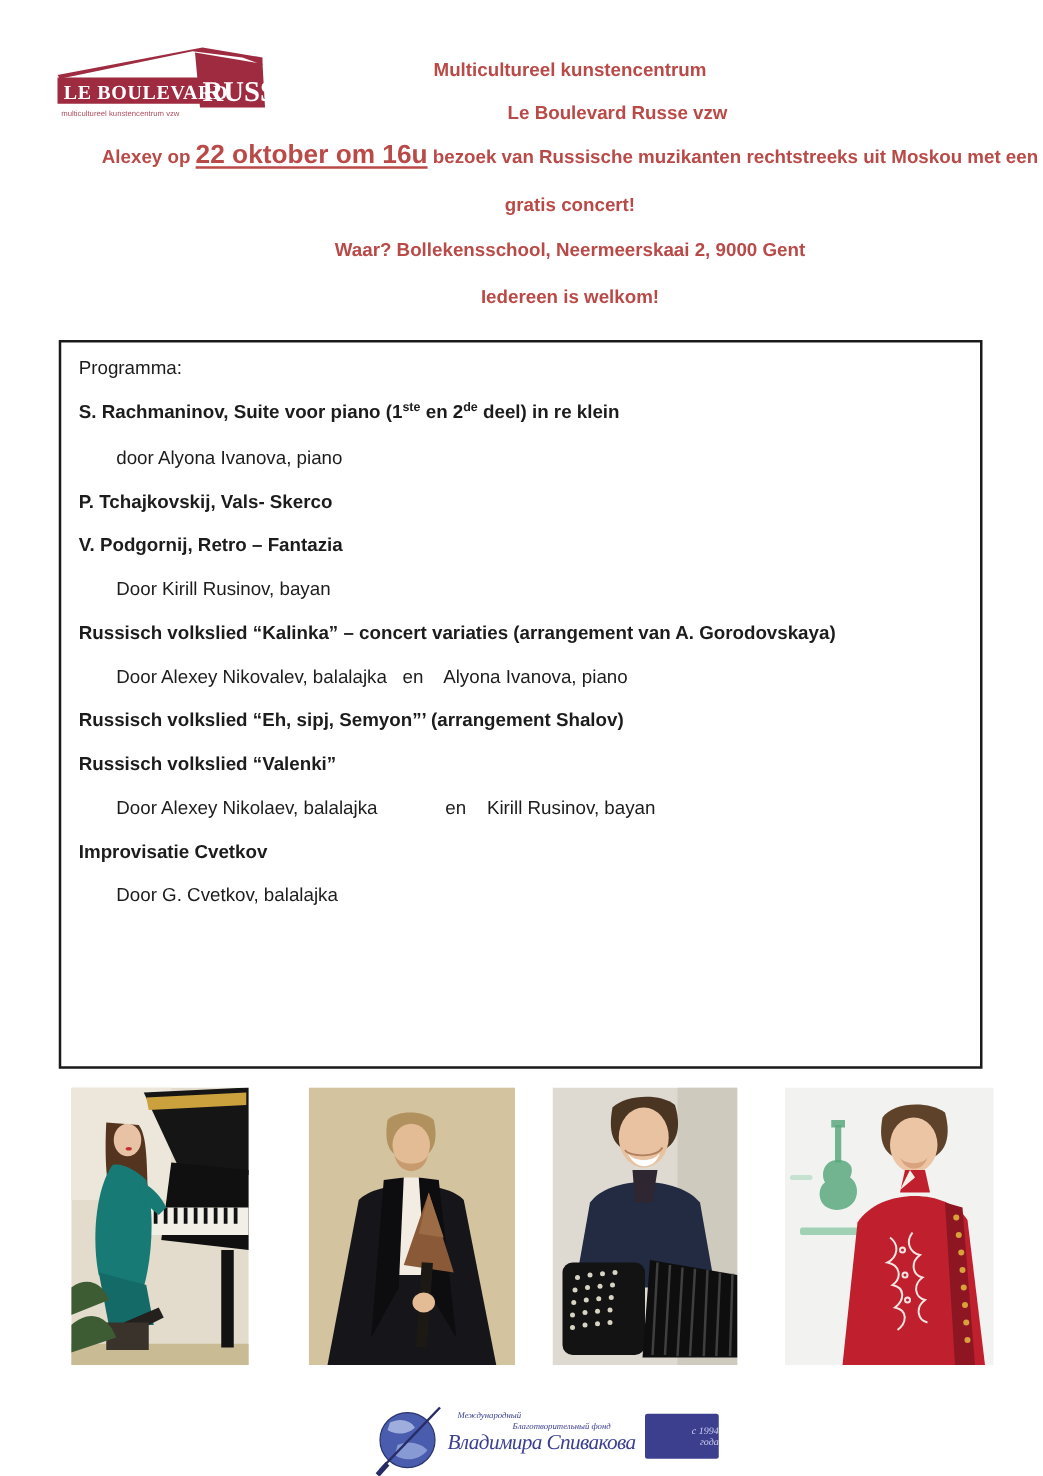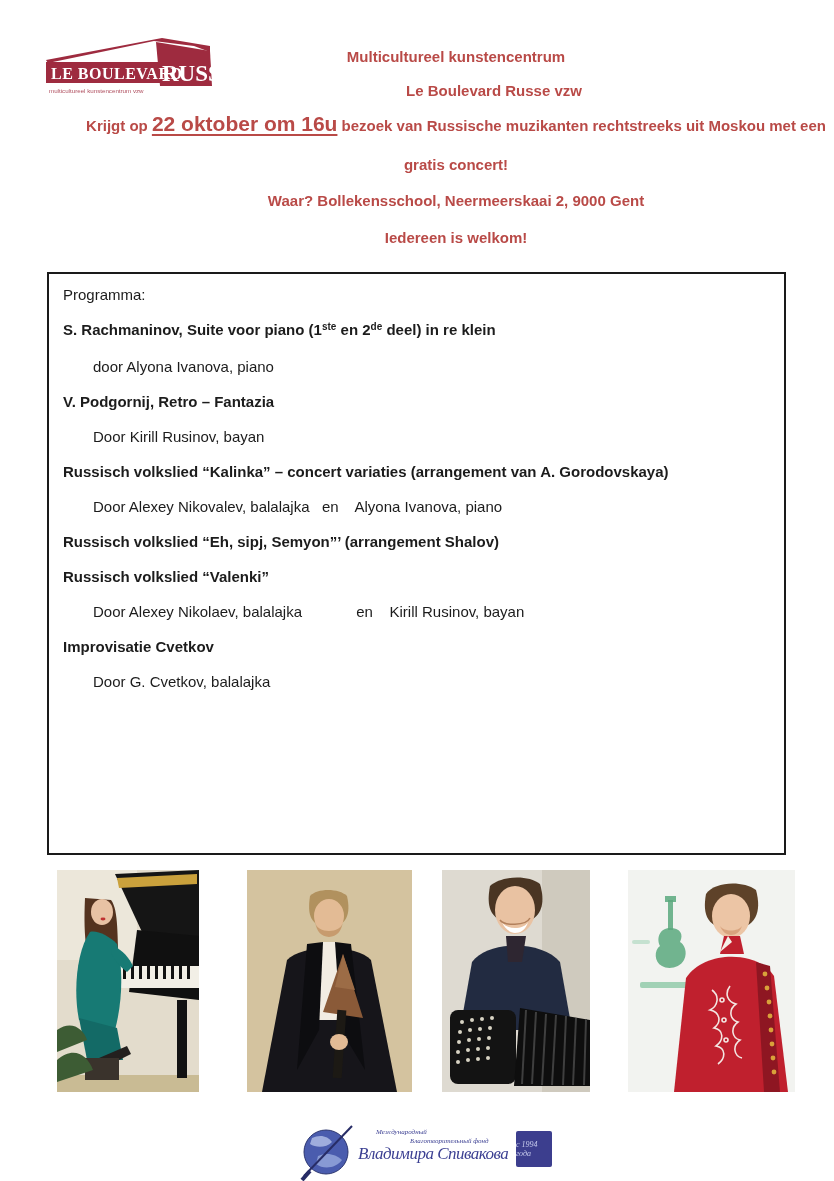--- a/index.html
+++ b/index.html
@@ -47,31 +47,31 @@
 
   
   .globe { position:absolute; left:298px; top:1122px; width:60px; height:60px; }
   .foundation-text {
     position:absolute; left:358px; top:1128px; width:150px; height:46px;
     color:#3b3f92; font-family:"Liberation Serif", serif;
   }
   .ft-small {
     font-style:italic; font-size:7px; line-height:8px; white-space:nowrap;
   }
-  .ft-small.l1 { margin-left:18px; }
+  .ft-small.l1 { margin-left:8px; }
   .ft-small.l2 { margin-left:52px; margin-top:1px; }
   .ft-script {
     font-style:italic; font-size:17px; line-height:18px; margin-top:0px;
     white-space:nowrap; letter-spacing:-0.5px;
   }
   .since-badge {
-    position:absolute; left:516px; top:1131px; width:36px; height:36px;
+    position:absolute; left:516px; top:1131px; width:59px; height:36px;
     background:#3c3e8e; border-radius:2px; color:#c9cdee;
     font-family:"Liberation Serif", serif; font-style:italic; font-size:8px;
-    line-height:9px; display:flex; flex-direction:column; align-items:flex-start;
+    line-height:9px; display:flex; flex-direction:column; align-items:flex-end;
     justify-content:center; text-align:center;
   }
 </style>
 </head>
 <body>
 
 <div class="logo">
   <svg viewBox="0 0 172 64">
 
     <path d="M4,27 L110,5 L150,10 L166,16 L166,10 L118,2 L2,24 Z" fill="#9e2b3f"></path>
@@ -80,31 +80,32 @@
 
     <rect x="2" y="26" width="116" height="21" fill="#9e2b3f"></rect>
     <text x="7" y="43" font-family="Liberation Serif, serif" font-weight="bold" font-size="16" fill="#ffffff" letter-spacing="0.5">LE BOULEVARD</text>
     <text x="118" y="45" font-family="Liberation Serif, serif" font-weight="bold" font-size="23" fill="#ffffff" letter-spacing="0">RUSSE</text>
     <text x="5" y="57" font-family="Liberation Sans, sans-serif" font-size="6.2" fill="#b05060">multicultureel kunstencentrum vzw</text>
   </svg>
 </div>
 
 <div class="hline h1">Multicultureel kunstencentrum</div>
 <div class="hline h2">Le Boulevard Russe vzw</div>
-<div class="hline h3"><span>Krijgt op </span><span class="big">22 oktober om 16u</span><span> bezoek van Russische muzikanten rechtstreeks uit Moskou met een</span></div>
+<div class="hline h3"><span>Alexey op </span><span class="big">22 oktober om 16u</span><span> bezoek van Russische muzikanten rechtstreeks uit Moskou met een</span></div>
 <div class="hline h4">gratis concert!</div>
 <div class="hline h5">Waar? Bollekensschool, Neermeerskaai 2, 9000 Gent</div>
 <div class="hline h6">Iedereen is welkom!</div>
 
 <div class="program-box">
   <p>Programma:</p>
 
   <p class="ptitle"><span>S. Rachmaninov, Suite voor piano (1</span><span class="sup">ste</span><span> en 2</span><span class="sup">de</span><span> deel) in re klein</span></p>
   <p class="pperf">door Alyona Ivanova, piano</p>
 
+  <p class="ptitle">P. Tchajkovskij, Vals- Skerco</p>
 
   <p class="ptitle">V. Podgornij, Retro – Fantazia</p>
 
   <p class="pperf">Door Kirill Rusinov, bayan</p>
 
   <p class="ptitle">Russisch volkslied “Kalinka” – concert variaties (arrangement van A. Gorodovskaya)</p>
   <p class="pperf">Door Alexey Nikovalev, balalajka   en    Alyona Ivanova, piano</p>
 
   <p class="ptitle">Russisch volkslied “Eh, sipj, Semyon”’ (arrangement Shalov)</p>
 

